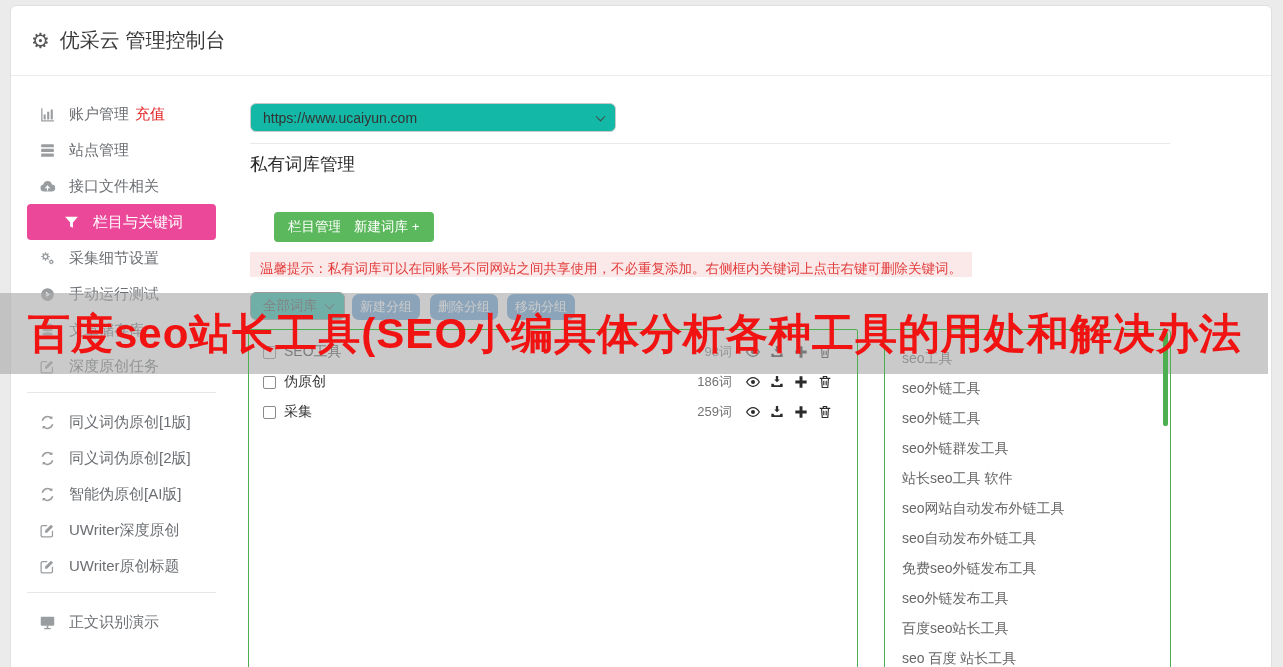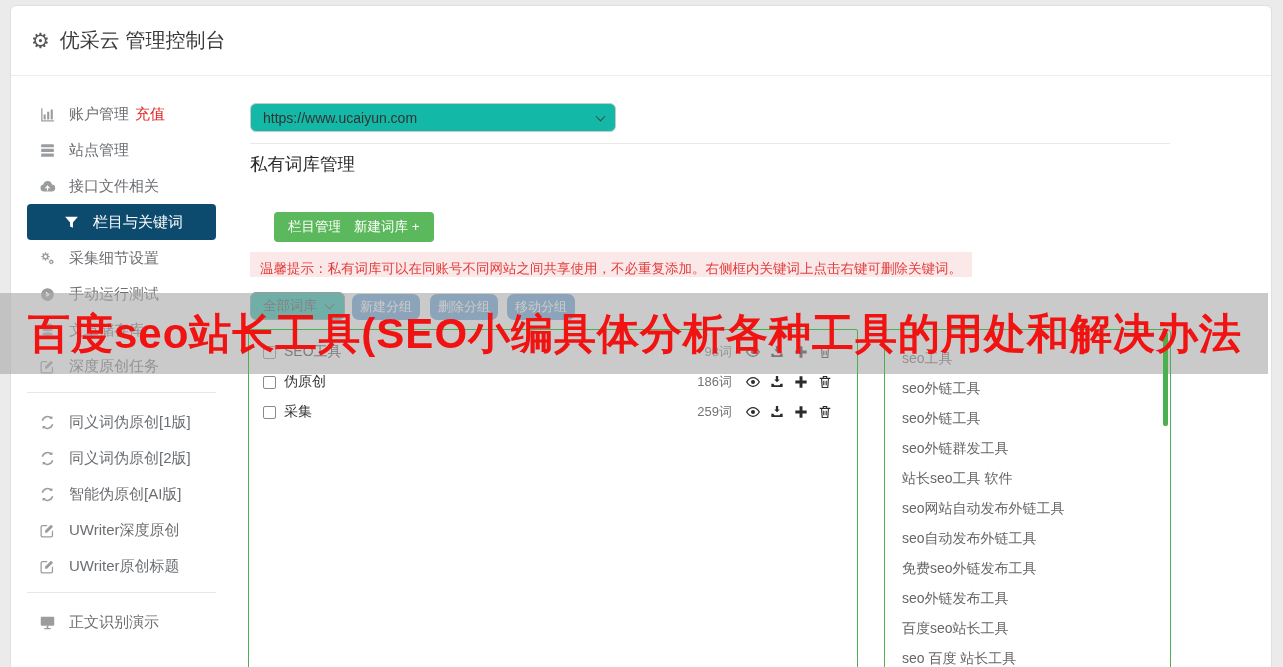--- a/index.html
+++ b/index.html
@@ -14,21 +14,21 @@
             border-bottom:1px solid #ececec; display:flex; align-items:center; padding-left:20px; }
   .appbar .gear { font-size:21px; color:#555; margin-right:10px; }
   .appbar .title { font-size:20px; color:#3a3a3a; }
 
   
   .sidebar { position:absolute; left:0; top:90px; width:230px; }
   .side-item { height:36px; margin:0 25px 0 16px; display:flex; align-items:center;
                padding-left:12px; border-radius:4px; color:#6b6e72; cursor:pointer; }
   .side-item svg { width:17px; height:17px; color:#9a9da0; flex:0 0 17px; }
   .side-item .lbl { margin-left:13px; font-size:15px; white-space:nowrap; }
-  .side-item.active { background:#0c4a6e; color:#fff;padding-left:36px; }
+  .side-item.active { background:#ec4899; color:#fff;padding-left:36px; }
   .side-item.active svg { color:#fff; }
   .side-item .badge { color:#e02020; font-size:15px; margin-left:6px; }
   .side-divider { height:1px; background:#e6e6e6; margin:8px 25px 11px 16px; }
 
   
   .select-box { position:absolute; display:flex; align-items:center; background:#14b8a6;
                 border:1px solid #c9c9c9; border-radius:6px; font-size:14px; color:#333;
                 padding:0 26px 0 12px; cursor:pointer; }
   .chev { position:absolute; right:11px; top:50%; width:7px; height:7px;
           border-right:1.8px solid #444; border-bottom:1.8px solid #444;

